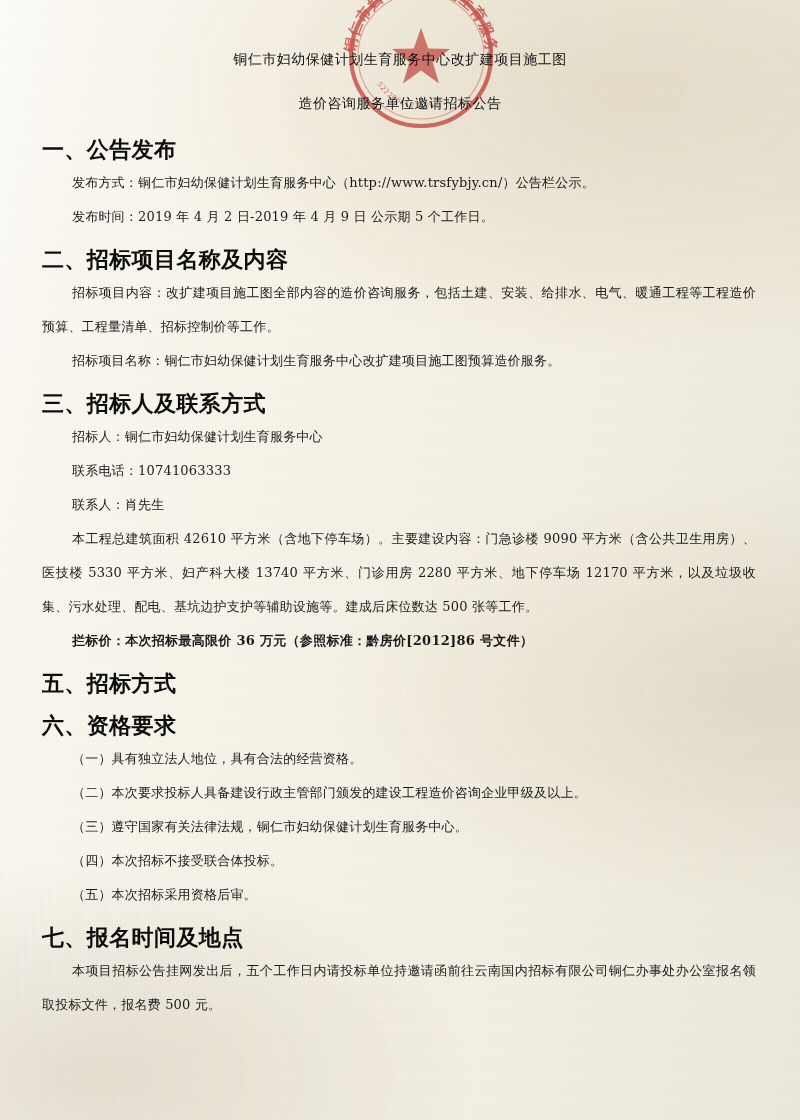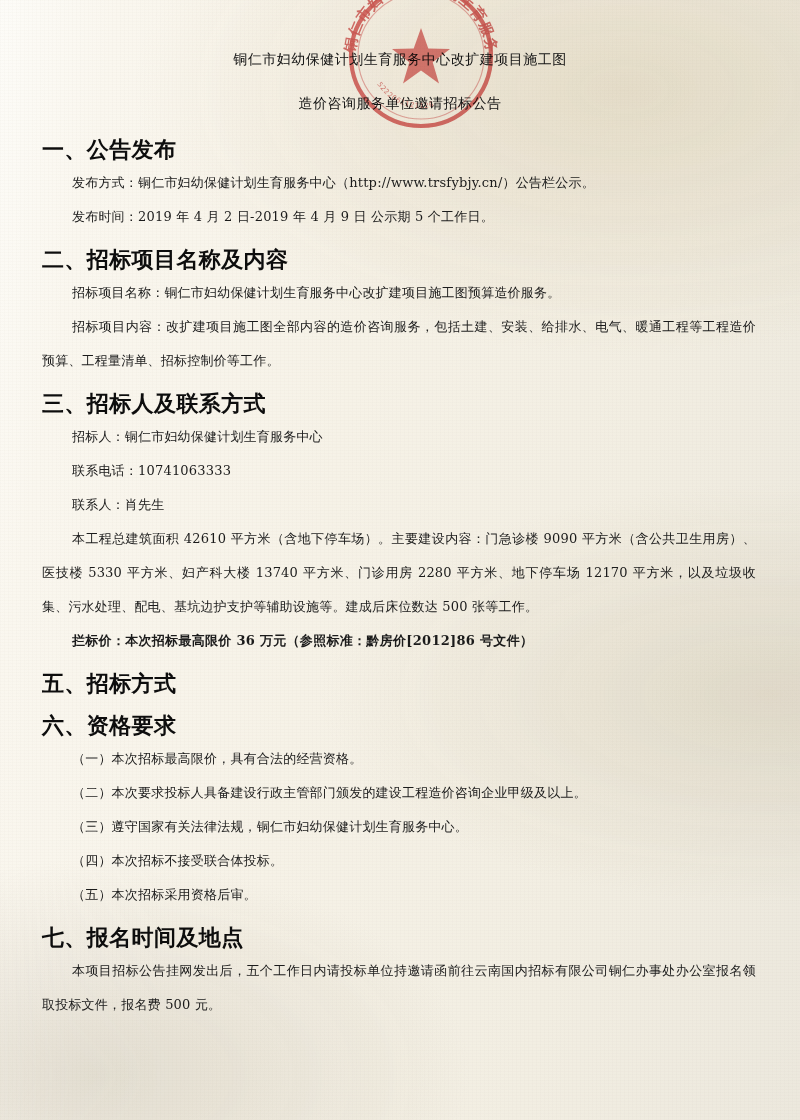--- a/index.html
+++ b/index.html
@@ -159,31 +159,31 @@
   </div>
 
   <div id="content">
     <div class="doc-title t1">铜仁市妇幼保健计划生育服务中心改扩建项目施工图</div>
     <div class="doc-title t2">造价咨询服务单位邀请招标公告</div>
     <div id="sections">
         <div class="sec-head">一、公告发布</div>
         <div class="para ind">发布方式：铜仁市妇幼保健计划生育服务中心（http://www.trsfybjy.cn/）公告栏公示。</div>
         <div class="para ind">发布时间：2019 年 4 月 2 日-2019 年 4 月 9 日  公示期 5 个工作日。</div>
         <div class="sec-head">二、招标项目名称及内容</div>
+        <div class="para ind">招标项目内容：改扩建项目施工图全部内容的造价咨询服务，包括土建、安装、给排水、电气、暖通工程等工程造价预算、工程量清单、招标控制价等工作。</div>
         <div class="para ind">招标项目名称：铜仁市妇幼保健计划生育服务中心改扩建项目施工图预算造价服务。</div>
-        <div class="para ind">招标项目内容：改扩建项目施工图全部内容的造价咨询服务，包括土建、安装、给排水、电气、暖通工程等工程造价预算、工程量清单、招标控制价等工作。</div>
         <div class="sec-head">三、招标人及联系方式</div>
         <div class="para ind">招标人：铜仁市妇幼保健计划生育服务中心</div>
         <div class="para ind">联系电话：10741063333</div>
         <div class="para ind">联系人：肖先生</div>
         <div class="para ind">本工程总建筑面积 42610 平方米（含地下停车场）。主要建设内容：门急诊楼 9090 平方米（含公共卫生用房）、医技楼 5330 平方米、妇产科大楼 13740 平方米、门诊用房 2280 平方米、地下停车场 12170 平方米，以及垃圾收集、污水处理、配电、基坑边护支护等辅助设施等。建成后床位数达 500 张等工作。</div>
         <div class="para ind bold">拦标价：本次招标最高限价 36 万元（参照标准：黔房价[2012]86 号文件）</div>
         <div class="sec-head">五、招标方式</div>
         <div class="sec-head">六、资格要求</div>
-        <div class="para ind">（一）本次招标最高限价，具有合法的经营资格。</div>
+        <div class="para ind">（一）具有独立法人地位，具有合法的经营资格。</div>
         <div class="para ind">（二）本次要求投标人具备建设行政主管部门颁发的建设工程造价咨询企业甲级及以上。</div>
         <div class="para ind">（三）遵守国家有关法律法规，铜仁市妇幼保健计划生育服务中心。</div>
         <div class="para ind">（四）本次招标不接受联合体投标。</div>
         <div class="para ind">（五）本次招标采用资格后审。</div>
         <div class="sec-head">七、报名时间及地点</div>
         <div class="para ind">本项目招标公告挂网发出后，五个工作日内请投标单位持邀请函前往云南国内招标有限公司铜仁办事处办公室报名领取投标文件，报名费 500 元。</div>
       </div>
   </div>
 
 </div>

